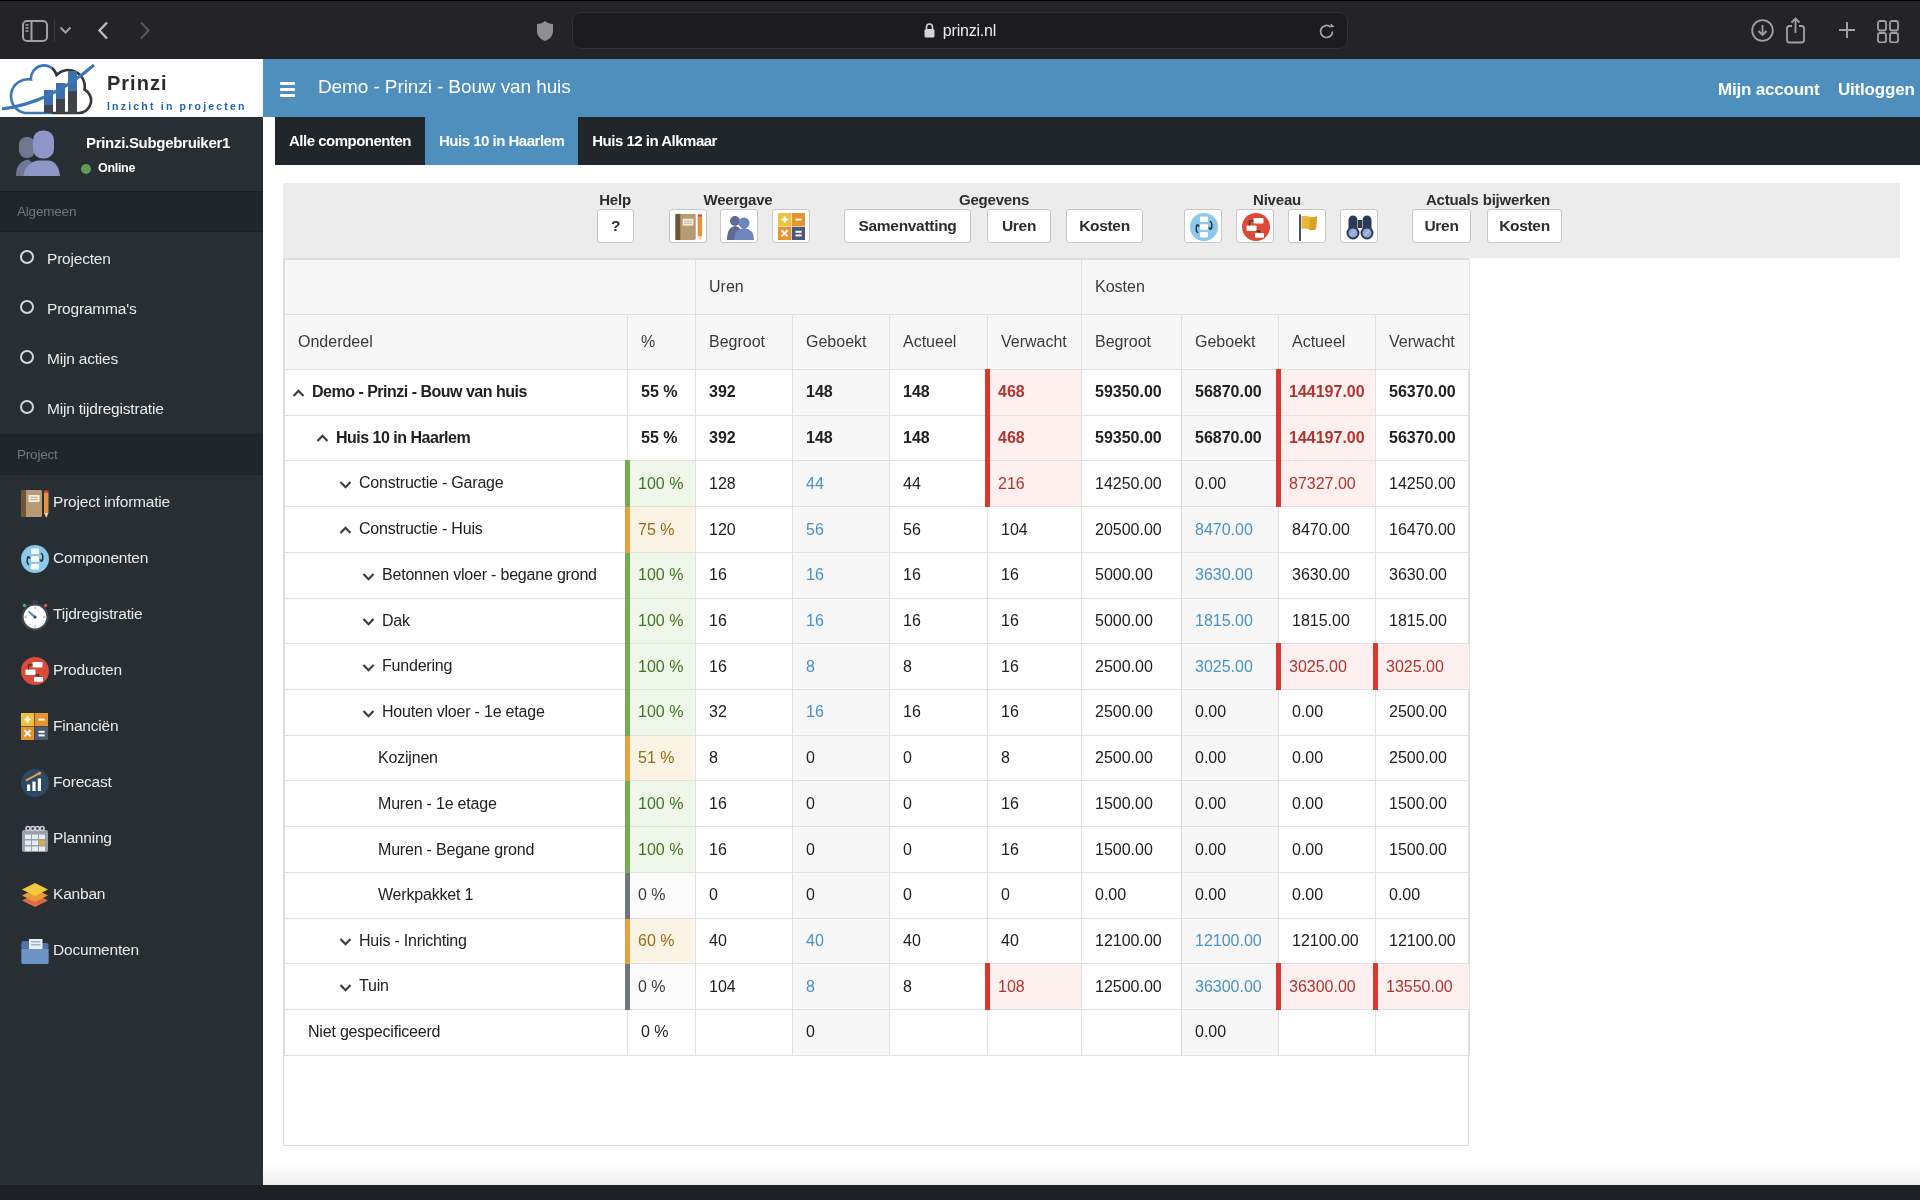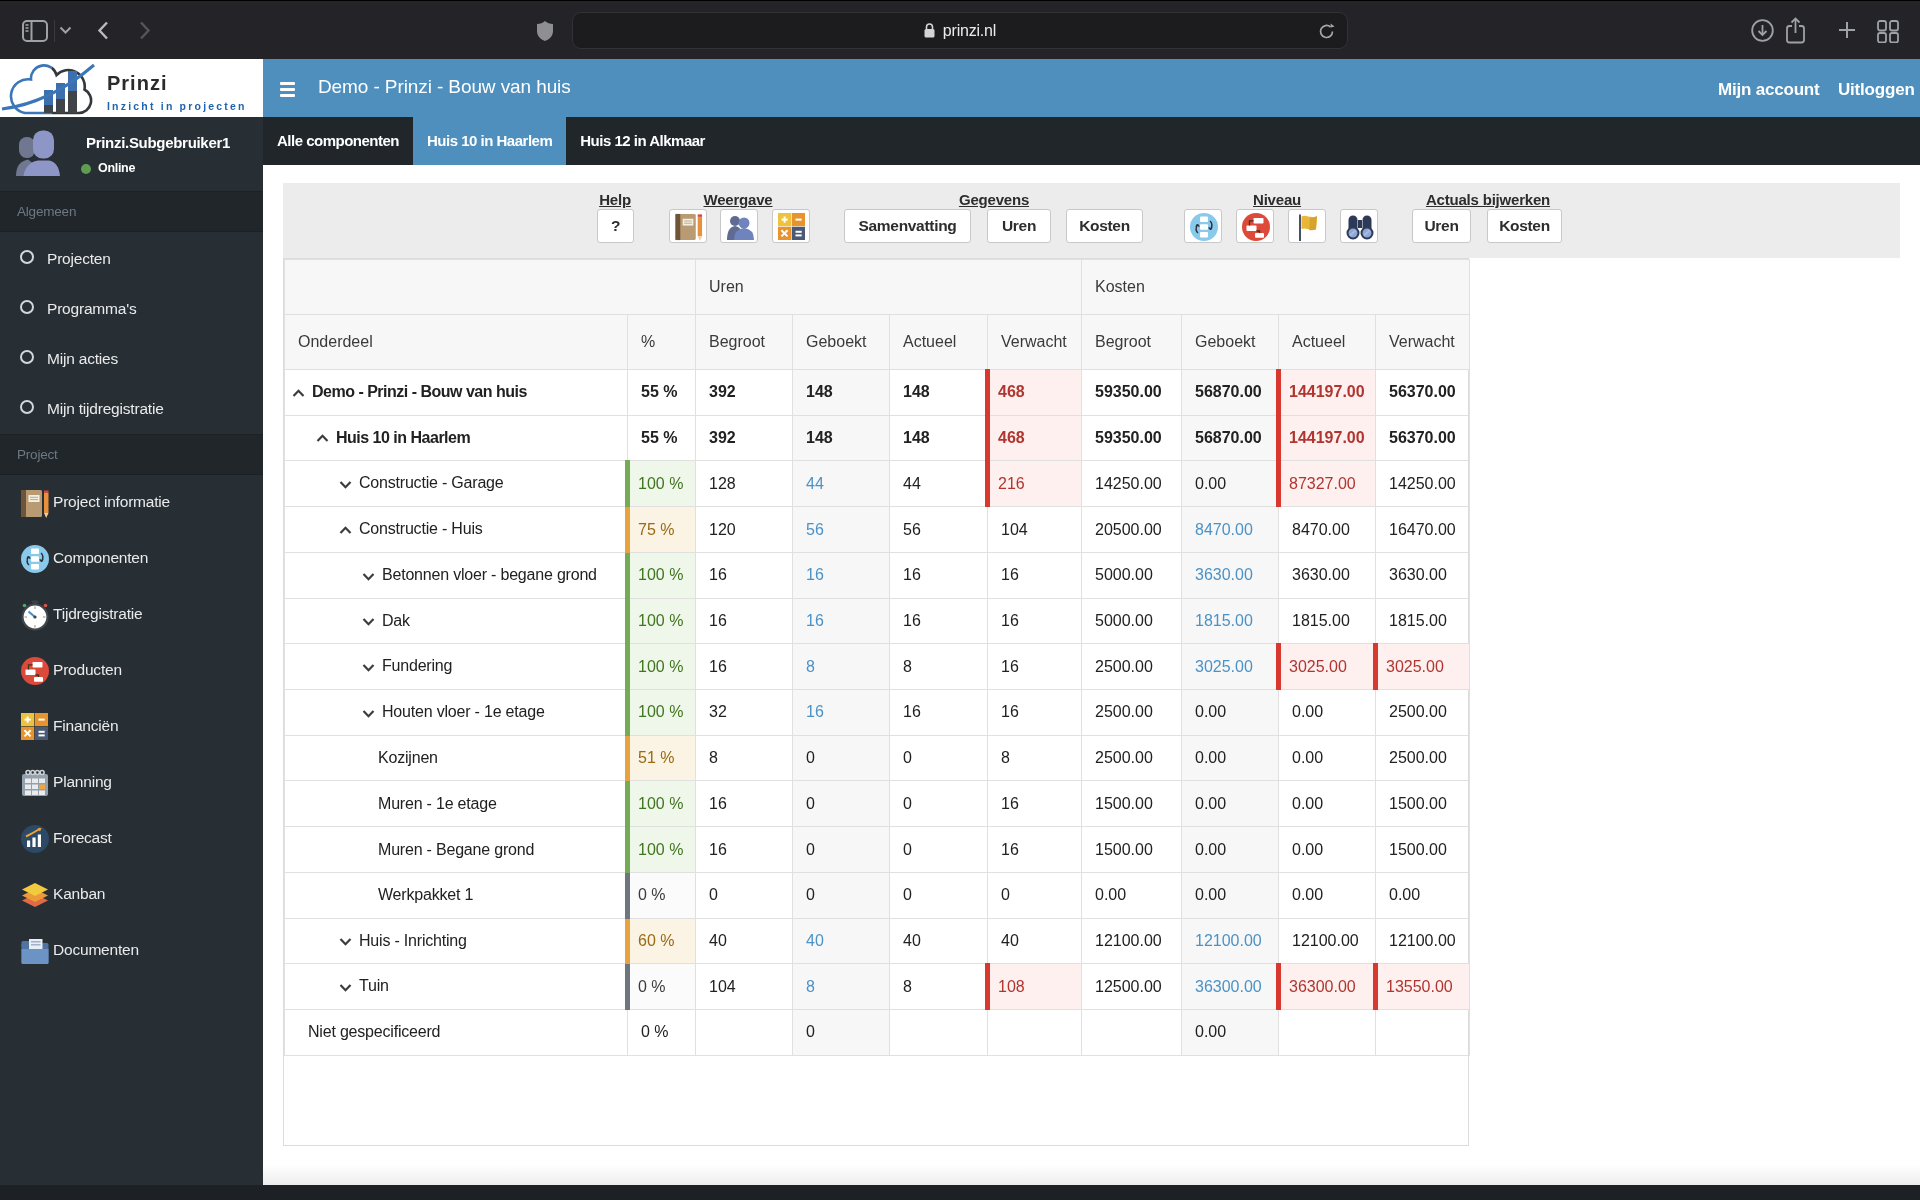--- a/index.html
+++ b/index.html
@@ -31,27 +31,27 @@
 .sect { height:41px; line-height:40px; background:#20262a; color:#6e7982; font-size:13.5px; letter-spacing:-0.2px; padding-left:17px; border-top:1px solid #1b2125; border-bottom:1px solid #1b2125; }
 .mlist { padding-top:2px; }
 .mitem { position:relative; height:50px; }
 .mitem .ring { position:absolute; left:20px; top:16px; width:14px; height:14px; border:2.6px solid #d4d7d9; border-radius:50%; }
 .mitem .lbl { position:absolute; left:47px; top:16px; font-size:15.5px; letter-spacing:-0.2px; color:#e9ebec; }
 .pitem { position:relative; height:56px; }
 .pitem svg { position:absolute; left:20px; top:13px; }
 .pitem .lbl { position:absolute; left:53px; top:18px; font-size:15.5px; letter-spacing:-0.2px; color:#e9ebec; }
 
 
-.content { position:absolute; left:263px; top:117px; width:1657px; height:1068px; background:#fff; }
+.content { position:absolute; left:263px; top:117px; width:1657px; height:1068px; background:#fff;padding-left:12px; }
 .tabs { height:48px; background:#21262b; }
 .tab { float:left; height:48px; line-height:48px; padding:0 14px; color:#fff; font-size:15px; letter-spacing:-0.5px; font-weight:700; }
 .tab.active { background:#4e8fbe; }
 
 .toolbar { position:absolute; left:20px; top:66px; width:1617px; height:75px; background:#ececec; }
-.t-lbl { position:absolute; top:8px; font-size:15px; font-weight:700; letter-spacing:-0.2px; color:#2d2d2d; transform:translateX(-50%);text-decoration:underline; }
+.t-lbl { position:absolute; top:8px; font-size:15px; font-weight:700; letter-spacing:-0.2px; color:#2d2d2d; transform:translateX(-50%); }
 .t-btn { position:absolute; top:26px; height:34px; background:#fff; border:1px solid #c8c8c8; border-radius:3px; font-size:15.5px; font-weight:700; letter-spacing:-0.3px; color:#2d2d2d; text-align:center; line-height:32px; }
 .t-ibtn { position:absolute; top:26px; width:38px; height:34px; background:#fff; border:1px solid #c8c8c8; border-radius:3px; }
 .t-ibtn svg { position:absolute; left:4px; top:2px; }
 
 
 .twrap { position:absolute; left:20px; top:141px; width:1186px; height:888px; border:1px solid #dcdcdc; }
 table { border-collapse:collapse; table-layout:fixed; width:1185px; font-size:16px; color:#212121; }
 td { border:1px solid #e0e0e0; padding:0; height:45.73px; vertical-align:middle; white-space:nowrap; overflow:hidden; }
 tr.h1 td { height:55px; background:#f7f7f7; color:#3a3a3a; }
 tr.h2 td { height:55px; background:#f7f7f7; color:#3a3a3a;margin-top:44px; }
@@ -285,53 +285,53 @@
           <line x1="4.4" y1="18.2" x2="10.6" y2="24.4"></line>
           <line x1="10.6" y1="18.2" x2="4.4" y2="24.4"></line>
           <line x1="18.5" y1="19.8" x2="24.7" y2="19.8"></line>
           <line x1="18.5" y1="23.4" x2="24.7" y2="23.4"></line>
         </g>
       </svg>
       <div class="lbl">Financiën</div>
     </div>
   <div class="pitem">
       <svg width="30" height="30" viewBox="0 0 30 30">
+        <circle cx="15" cy="15" r="14" fill="#2c4a66"></circle>
+        <g fill="#fff">
+          <rect x="7" y="16.5" width="3.2" height="6.5"></rect>
+          <rect x="12.4" y="13.5" width="3.2" height="9.5"></rect>
+          <rect x="17.8" y="10.5" width="3.2" height="12.5"></rect>
+        </g>
+        <path d="M6 12.5 Q13 9 20.5 4.5" fill="none" stroke="#f0a03c" stroke-width="2"></path>
+        <path d="M21.5 4 l-4 0.5 2.5 3 Z" fill="#f0a03c"></path>
+      </svg>
+      <div class="lbl">Forecast</div>
+    </div>
+  <div class="pitem">
+      <svg width="30" height="30" viewBox="0 0 30 30">
         <rect x="2" y="6" width="26" height="22" rx="2" fill="#94a0ac"></rect>
         <g fill="#e9ecef">
           <rect x="5" y="10.5" width="6" height="4.5"></rect>
           <rect x="12" y="10.5" width="6" height="4.5"></rect>
           <rect x="19" y="10.5" width="6" height="4.5"></rect>
           <rect x="5" y="16.5" width="6" height="4.5"></rect>
           <rect x="12" y="16.5" width="6" height="4.5"></rect>
           <rect x="5" y="22.5" width="6" height="4.5"></rect>
           <rect x="12" y="22.5" width="6" height="4.5"></rect>
           <rect x="19" y="22.5" width="6" height="4.5"></rect>
         </g>
         <rect x="19" y="16.5" width="6" height="4.5" fill="#f0a63c"></rect>
         <g stroke="#ccd1d6" stroke-width="1.6" fill="none">
           <circle cx="8" cy="4.5" r="2"></circle>
           <circle cx="12.7" cy="4.5" r="2"></circle>
           <circle cx="17.4" cy="4.5" r="2"></circle>
           <circle cx="22.1" cy="4.5" r="2"></circle>
         </g>
       </svg>
       <div class="lbl">Planning</div>
-    </div>
-  <div class="pitem">
-      <svg width="30" height="30" viewBox="0 0 30 30">
-        <circle cx="15" cy="15" r="14" fill="#2c4a66"></circle>
-        <g fill="#fff">
-          <rect x="7" y="16.5" width="3.2" height="6.5"></rect>
-          <rect x="12.4" y="13.5" width="3.2" height="9.5"></rect>
-          <rect x="17.8" y="10.5" width="3.2" height="12.5"></rect>
-        </g>
-        <path d="M6 12.5 Q13 9 20.5 4.5" fill="none" stroke="#f0a03c" stroke-width="2"></path>
-        <path d="M21.5 4 l-4 0.5 2.5 3 Z" fill="#f0a03c"></path>
-      </svg>
-      <div class="lbl">Forecast</div>
     </div>
   <div class="pitem">
       <svg width="30" height="30" viewBox="0 0 30 30">
         <polygon points="15,14 28,20.5 15,27 2,20.5" fill="#e06a45"></polygon>
         <polygon points="15,9 28,15.5 15,22 2,15.5" fill="#ea9b38"></polygon>
         <polygon points="15,3 28,9.5 15,16 2,9.5" fill="#f3c93f"></polygon>
       </svg>
       <div class="lbl">Kanban</div>
     </div>
   <div class="pitem">

